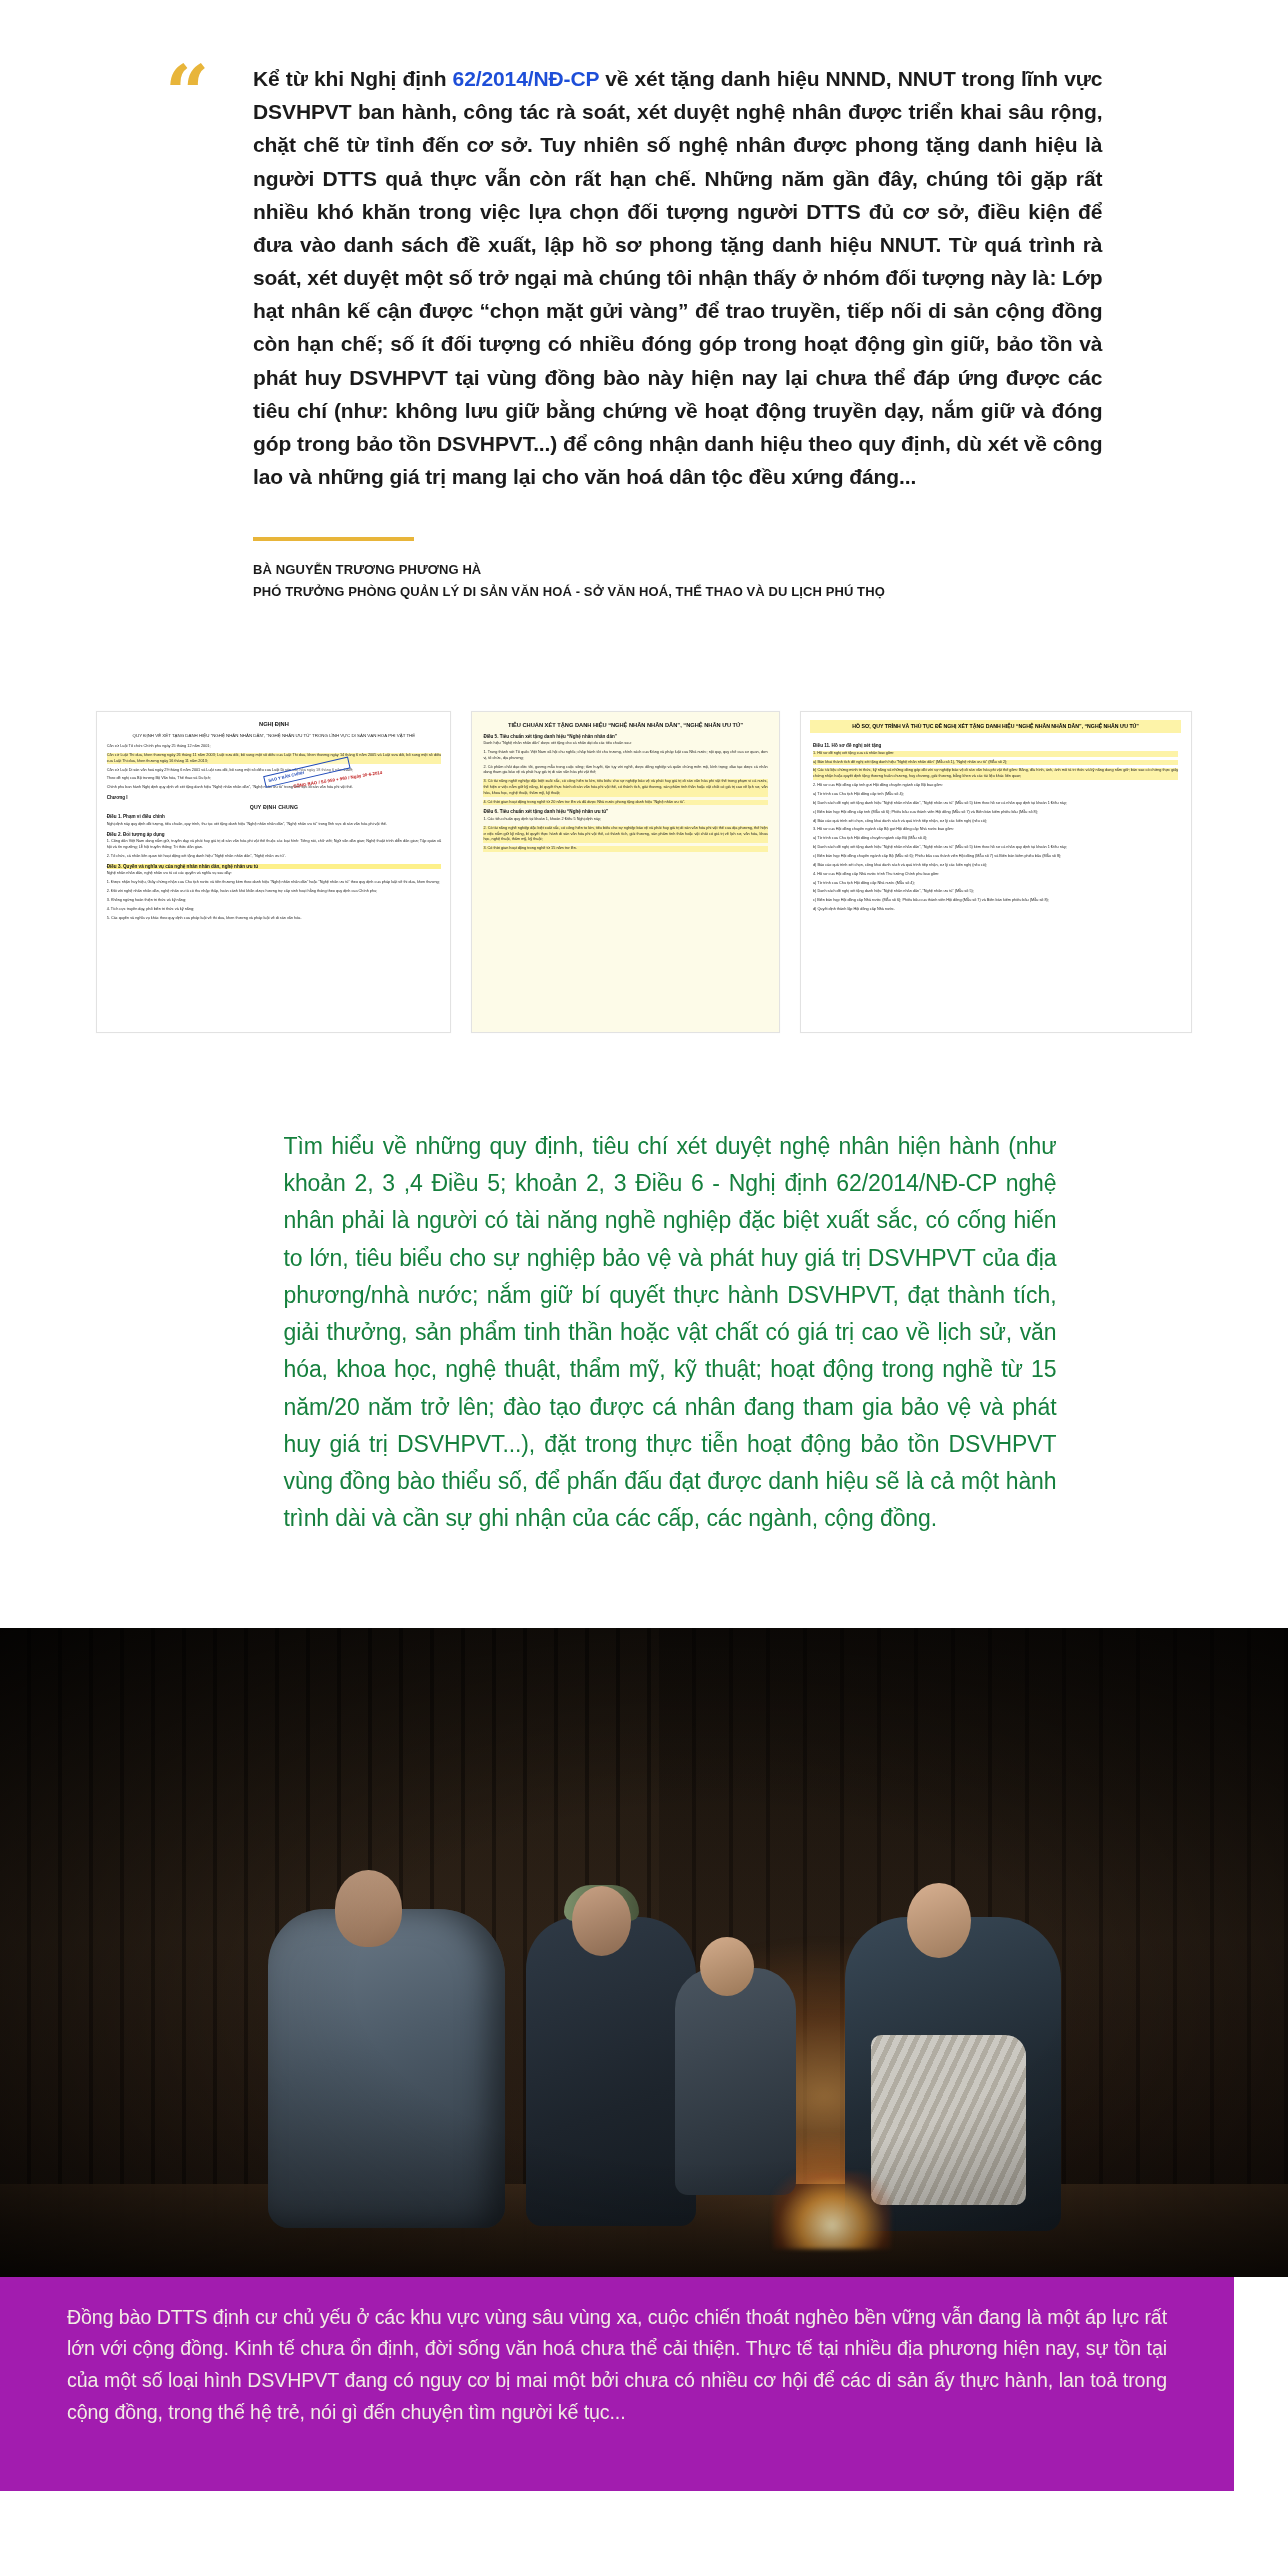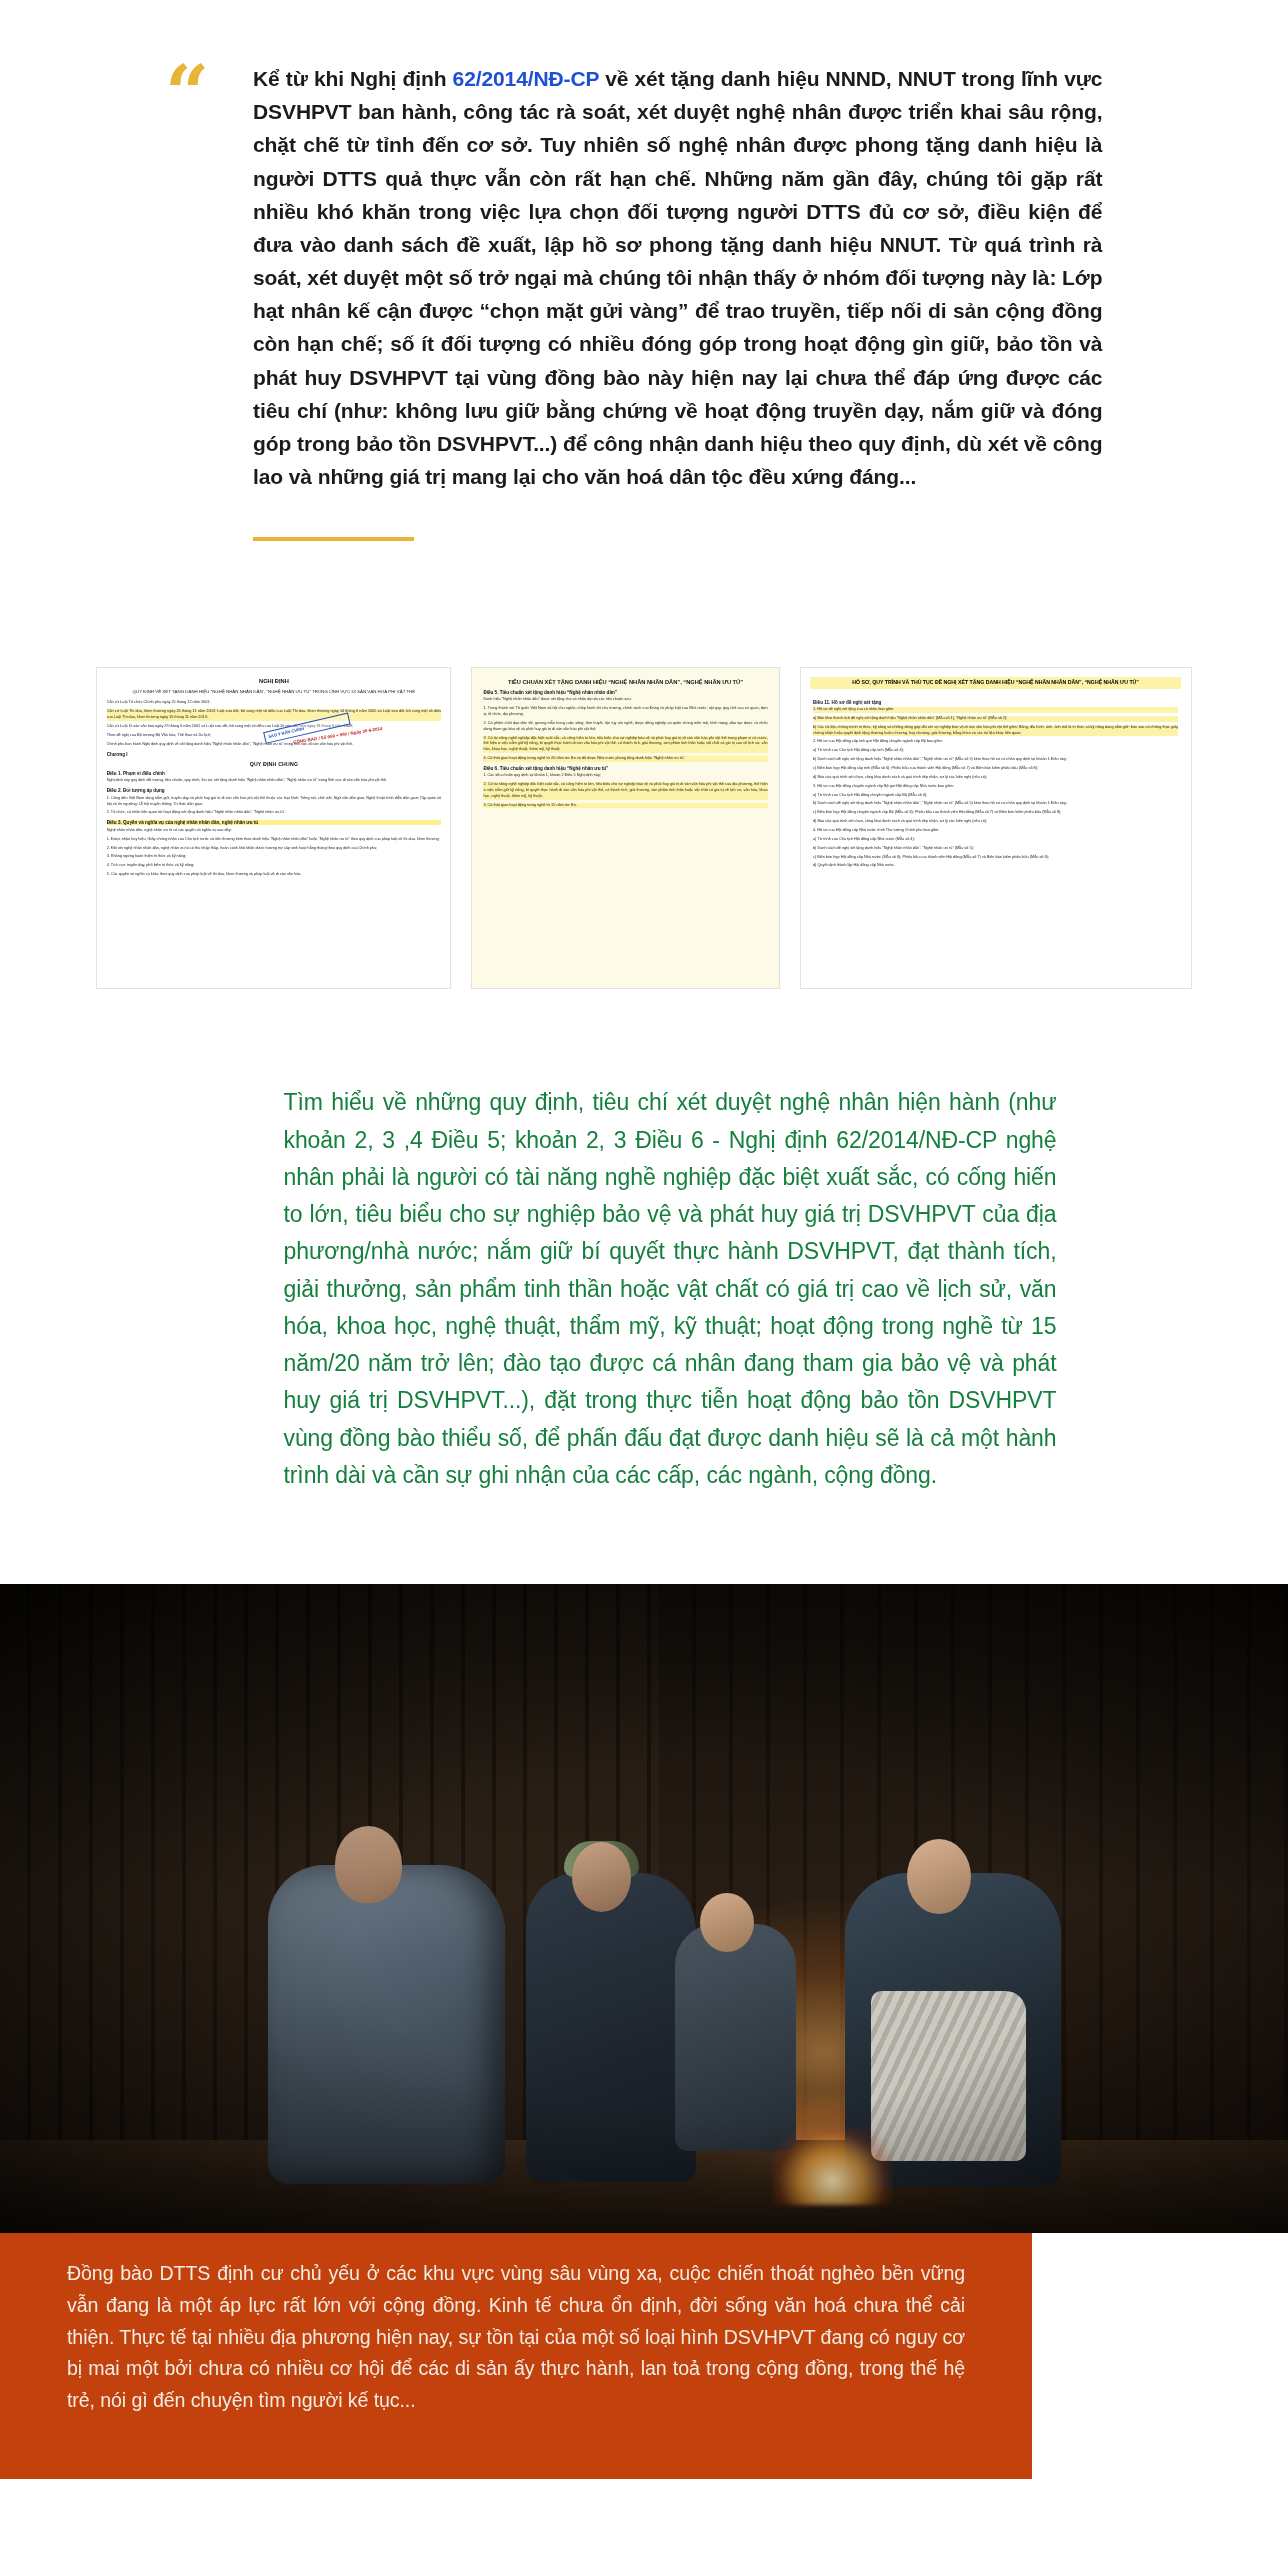--- a/index.html
+++ b/index.html
@@ -288,22 +288,22 @@
     opacity: .85;
     border-radius: 10.3px 20.6px 10.3px 10.3px;
   }
   .vignette {
     position: absolute; inset: 0;
     background: radial-gradient(ellipse at 55% 55%, rgba(0,0,0,0) 35%, rgba(0,0,0,0.55) 78%, rgba(0,0,0,0.85) 100%);
   }
 
   
   .caption-section {
-    width: 1032px;
-    background: #c2410c;
+    width: 1234px;
+    background: #a21caf;
     padding: 25px 67px 62px 67px;
   }
   .caption-text {
     font-size: 19.6px;
     line-height: 1.62;
     color: #f2ede4;
     text-align: justify;
     letter-spacing: -0.1px;
   }
 </style>
@@ -311,20 +311,24 @@
 <body>
 
 <div class="page">
 
   <section class="quote-section">
     <div class="quote-inner">
       <div class="quote-mark">“</div>
       <div class="quote-body">
         <p class="quote-text"><span>Kể từ khi Nghị định </span><span class="decree">62/2014/NĐ-CP</span><span> về xét tặng danh hiệu NNND, NNUT trong lĩnh vực DSVHPVT ban hành, công tác rà soát, xét duyệt nghệ nhân được triển khai sâu rộng, chặt chẽ từ tỉnh đến cơ sở. Tuy nhiên số nghệ nhân được phong tặng danh hiệu là người DTTS quả thực vẫn còn rất hạn chế. Những năm gần đây, chúng tôi gặp rất nhiều khó khăn trong việc lựa chọn đối tượng người DTTS đủ cơ sở, điều kiện để đưa vào danh sách đề xuất, lập hồ sơ phong tặng danh hiệu NNUT. Từ quá trình rà soát, xét duyệt một số trở ngại mà chúng tôi nhận thấy ở nhóm đối tượng này là: Lớp hạt nhân kế cận được “chọn mặt gửi vàng” để trao truyền, tiếp nối di sản cộng đồng còn hạn chế; số ít đối tượng có nhiều đóng góp trong hoạt động gìn giữ, bảo tồn và phát huy DSVHPVT tại vùng đồng bào này hiện nay lại chưa thể đáp ứng được các tiêu chí (như: không lưu giữ bằng chứng về hoạt động truyền dạy, nắm giữ và đóng góp trong bảo tồn DSVHPVT...) để công nhận danh hiệu theo quy định, dù xét về công lao và những giá trị mang lại cho văn hoá dân tộc đều xứng đáng...</span></p>
         <div class="quote-rule"></div>
+        <div class="quote-author">
+          <span>BÀ NGUYỄN TRƯƠNG PHƯƠNG HÀ</span>
+          <span class="role">PHÓ TRƯỞNG PHÒNG QUẢN LÝ DI SẢN VĂN HOÁ - SỞ VĂN HOÁ, THỂ THAO VÀ DU LỊCH PHÚ THỌ</span>
+        </div>
       </div>
     </div>
   </section>
 
   <section class="docs-row">
 
     <div class="doc-card one">
       <div class="doc-title">NGHỊ ĐỊNH</div>
       <div class="doc-sub">QUY ĐỊNH VỀ XÉT TẶNG DANH HIỆU “NGHỆ NHÂN NHÂN DÂN”, “NGHỆ NHÂN ƯU TÚ” TRONG LĨNH VỰC DI SẢN VĂN HOÁ PHI VẬT THỂ</div>
       <p class="doc-p small">Căn cứ Luật Tổ chức Chính phủ ngày 25 tháng 12 năm 2001;</p>

